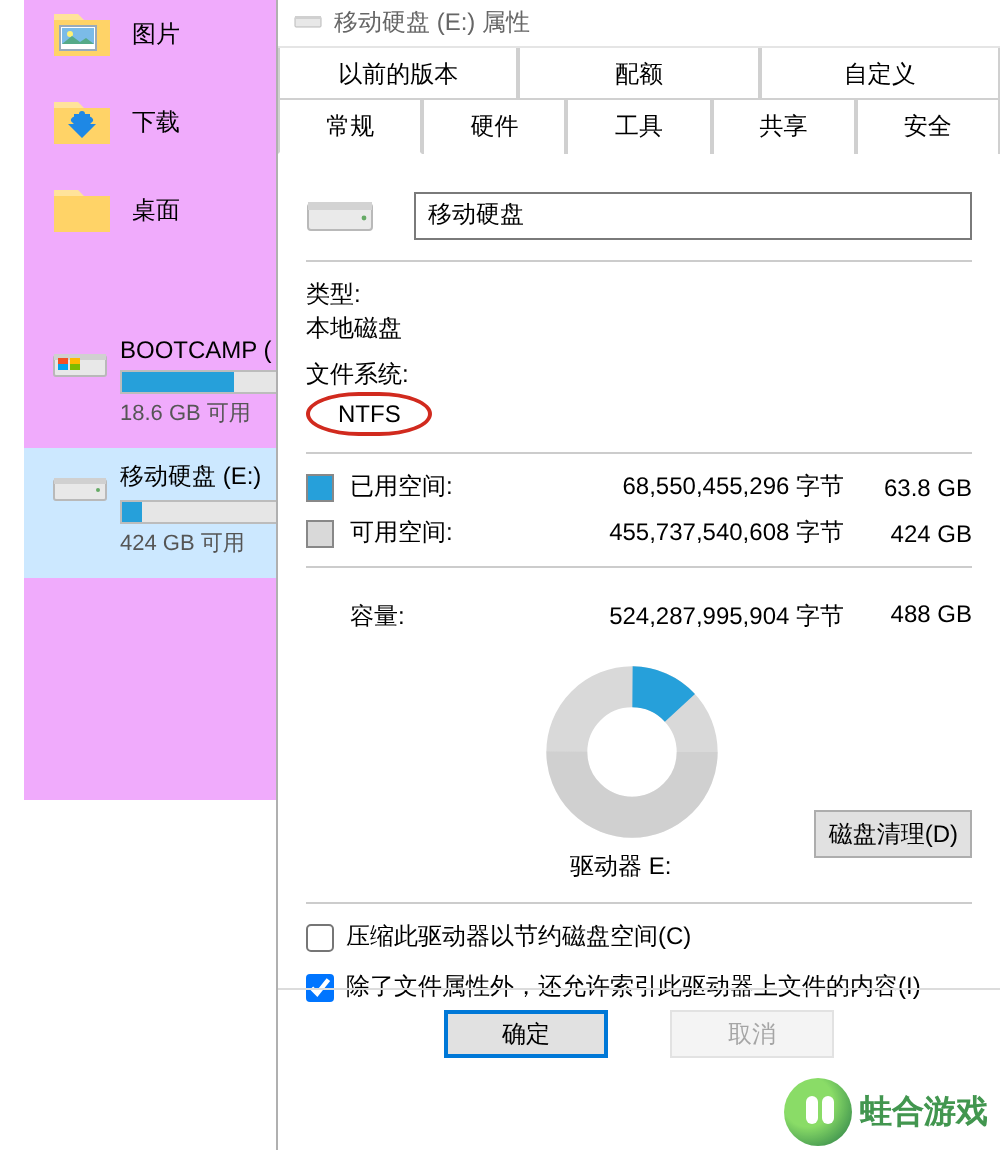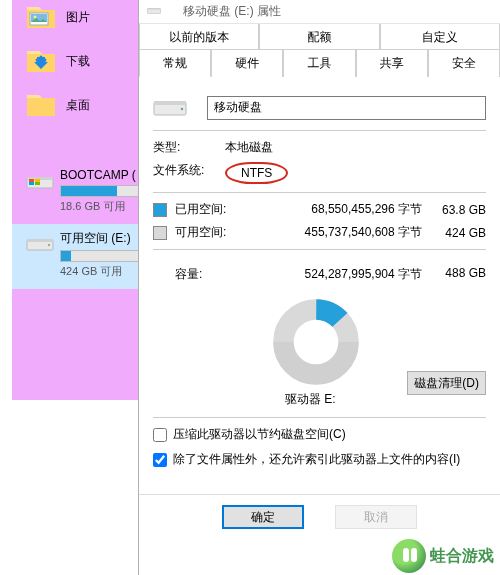--- a/index.html
+++ b/index.html
@@ -66,21 +66,21 @@
     width: 362px;
     height: 575px;
     background: #fff;
     border-left: 1px solid #b0b0b0;
   }
   .dialog-title {
     height: 24px;
     display: flex;
     align-items: center;
     padding: 0 8px;
-    gap: 22px;
+    gap: 6px;
     font-size: 12px;
     color: #666;
     border-bottom: 1px solid #e5e5e5;
   }
   .tabs {
     display: flex;
     flex-wrap: wrap;
     border-bottom: 1px solid #14b8a6;
   }
   .tab-row {
@@ -123,21 +123,21 @@
     padding: 2px 6px;
     border: 1px solid #7a7a7a;
     font-size: 12px;
     font-family: inherit;
   }
   .sep {
     border-top: 1px solid #999;
     margin: 8px 0;
     opacity: .5;
   }
-  .kv { display: flex; margin: 6px 0; }
+  .kv { display: flex; margin: 6px 0; flex-direction: column; }
   .kv .k { width: 72px; }
   .kv .v { }
   .fs-circled {
     display: inline-block;
     border: 2px solid #d12a1e;
     border-radius: 50% / 60%;
     padding: 2px 14px;
     position: relative;
   }
   .usage { margin-top: 8px; }
@@ -303,21 +303,21 @@
   </div>
 
   <div class="drive-item selected">
     <span class="drive-icon">
       <svg viewBox="0 0 28 18">
           <rect x="1" y="6" width="26" height="10" rx="1" fill="#e8e8e8" stroke="#b9b9b9"></rect>
           <rect x="1" y="5" width="26" height="3" fill="#d0d0d0"></rect>
           <circle cx="23" cy="11" r="1" fill="#6a6"></circle>
         </svg>
     </span>
-    <div class="drive-name">可用空间 (E:)</div>
+    <div class="drive-name">移动硬盘 (E:)</div>
     <div class="drive-bar">
         <div class="drive-bar-fill" style="width:13%"></div>
       </div>
     <div class="drive-sub">424 GB 可用</div>
   </div>
 </div>
 
 <div class="dialog">
   <div class="dialog-title">
     <span>

